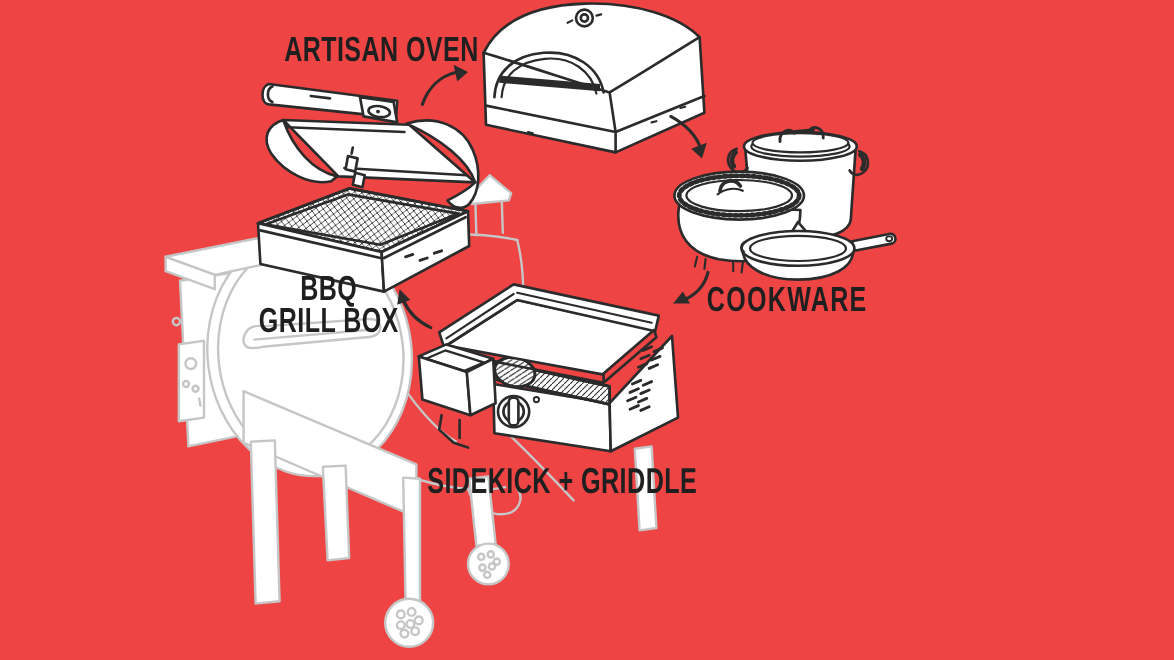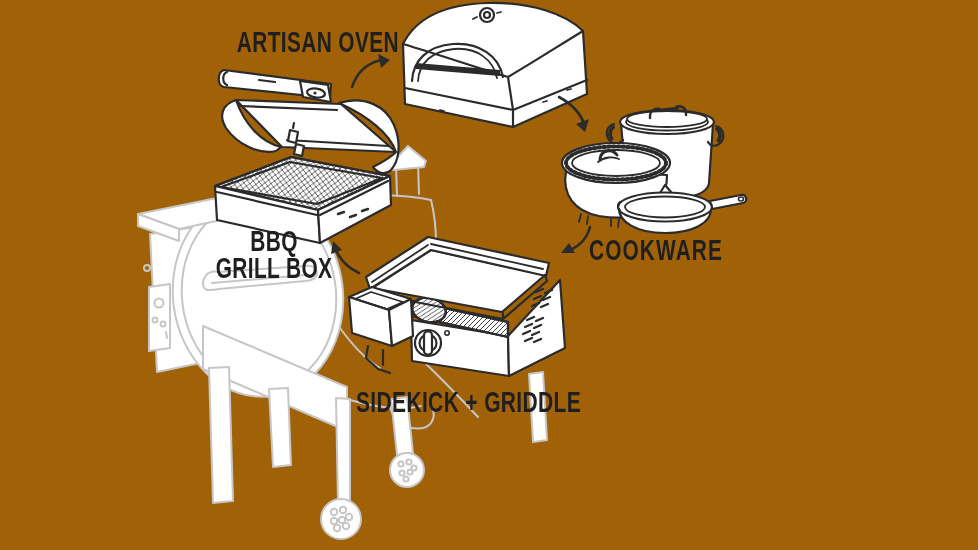--- a/index.html
+++ b/index.html
@@ -1,16 +1,16 @@
 <!DOCTYPE html>
 <html><head>
 <meta charset="utf-8">
 <style>
   html,body{margin:0;padding:0;background:#ffffff;}
-  .stage{position:relative;width:978px;height:550px;background:#a16207;overflow:hidden;
+  .stage{position:relative;width:978px;height:550px;background:#ef4444;overflow:hidden;
          font-family:"Liberation Sans",sans-serif;}
   .stage svg{position:absolute;left:0;top:0;}
   .label{position:absolute;text-align:center;font-weight:700;color:#1f1f1f;
          white-space:nowrap;letter-spacing:0.5px;}
   .label .ln{display:block;}
   .lbl-artisan{left:206px;top:28px;width:220px;font-size:29px;line-height:28px;transform:scaleX(0.72);}
   .lbl-bbq{left:164px;top:228px;width:220px;font-size:29px;line-height:27px;transform:scaleX(0.72);}
   .lbl-cookware{left:546px;top:236px;width:220px;font-size:29px;line-height:28px;letter-spacing:1.5px;transform:scaleX(0.72);}
   .lbl-sidekick{left:311px;top:387px;width:300px;font-size:30px;line-height:29px;transform:scaleX(0.70);}
 </style>

